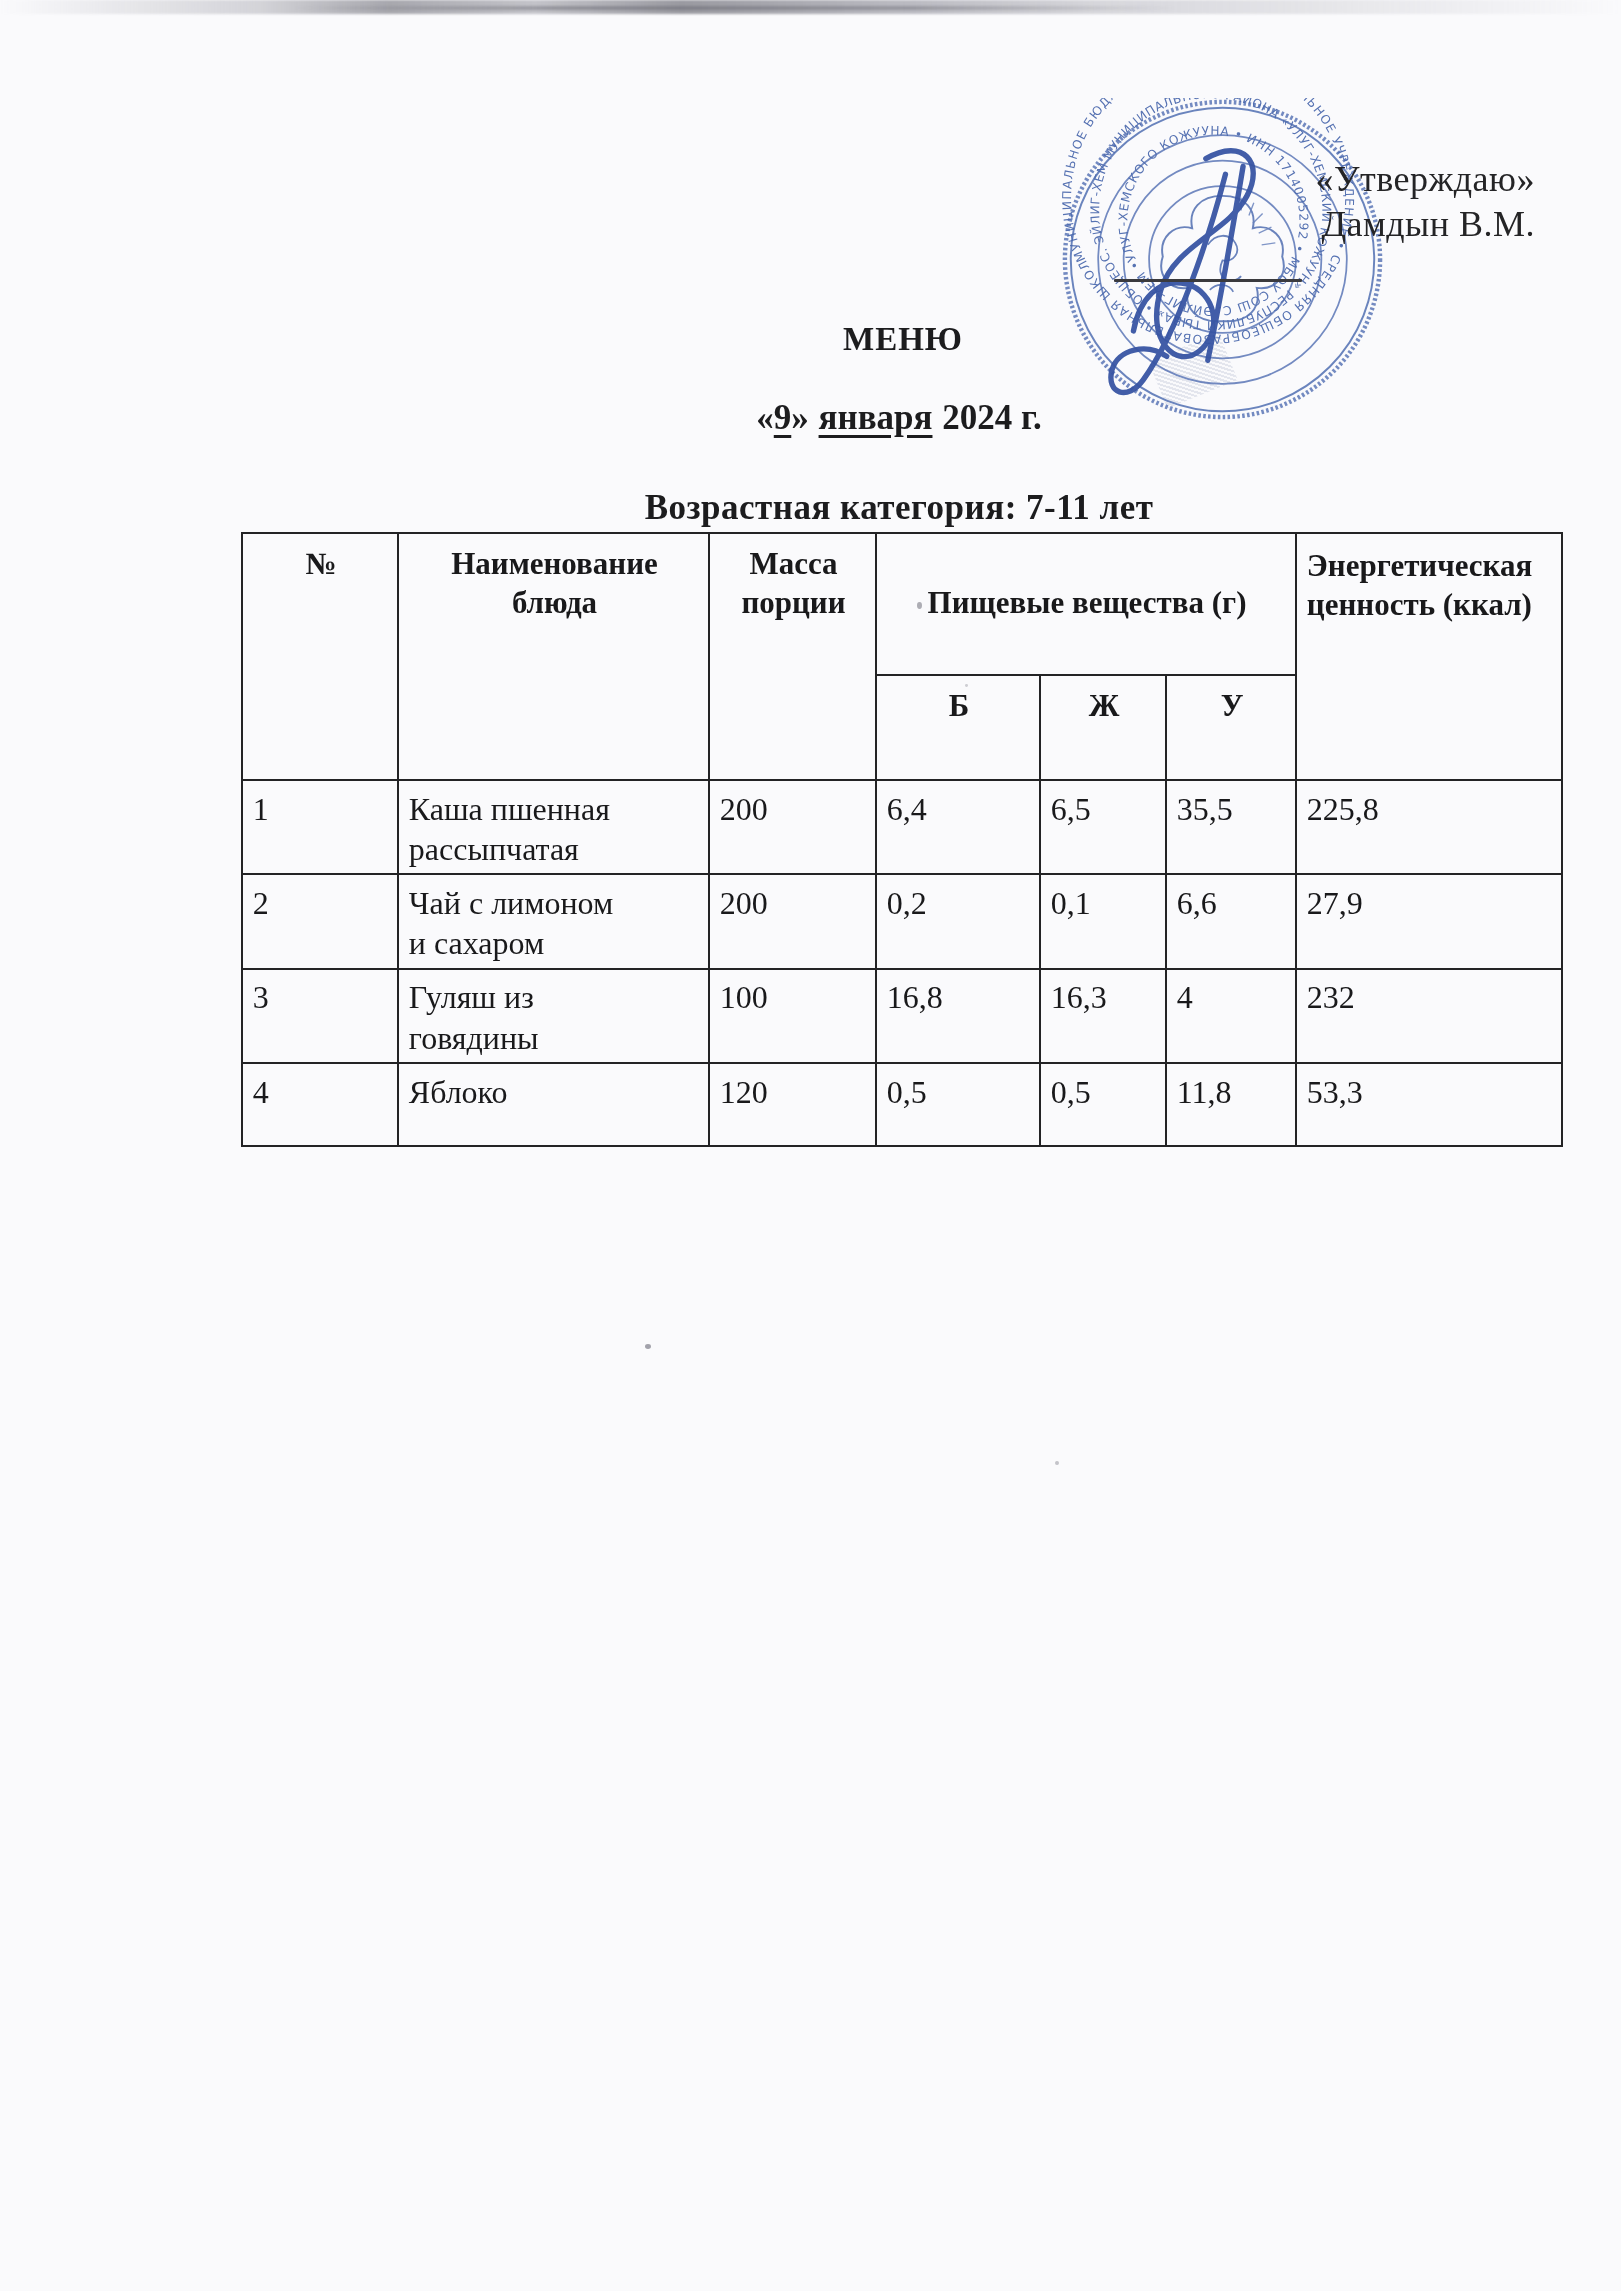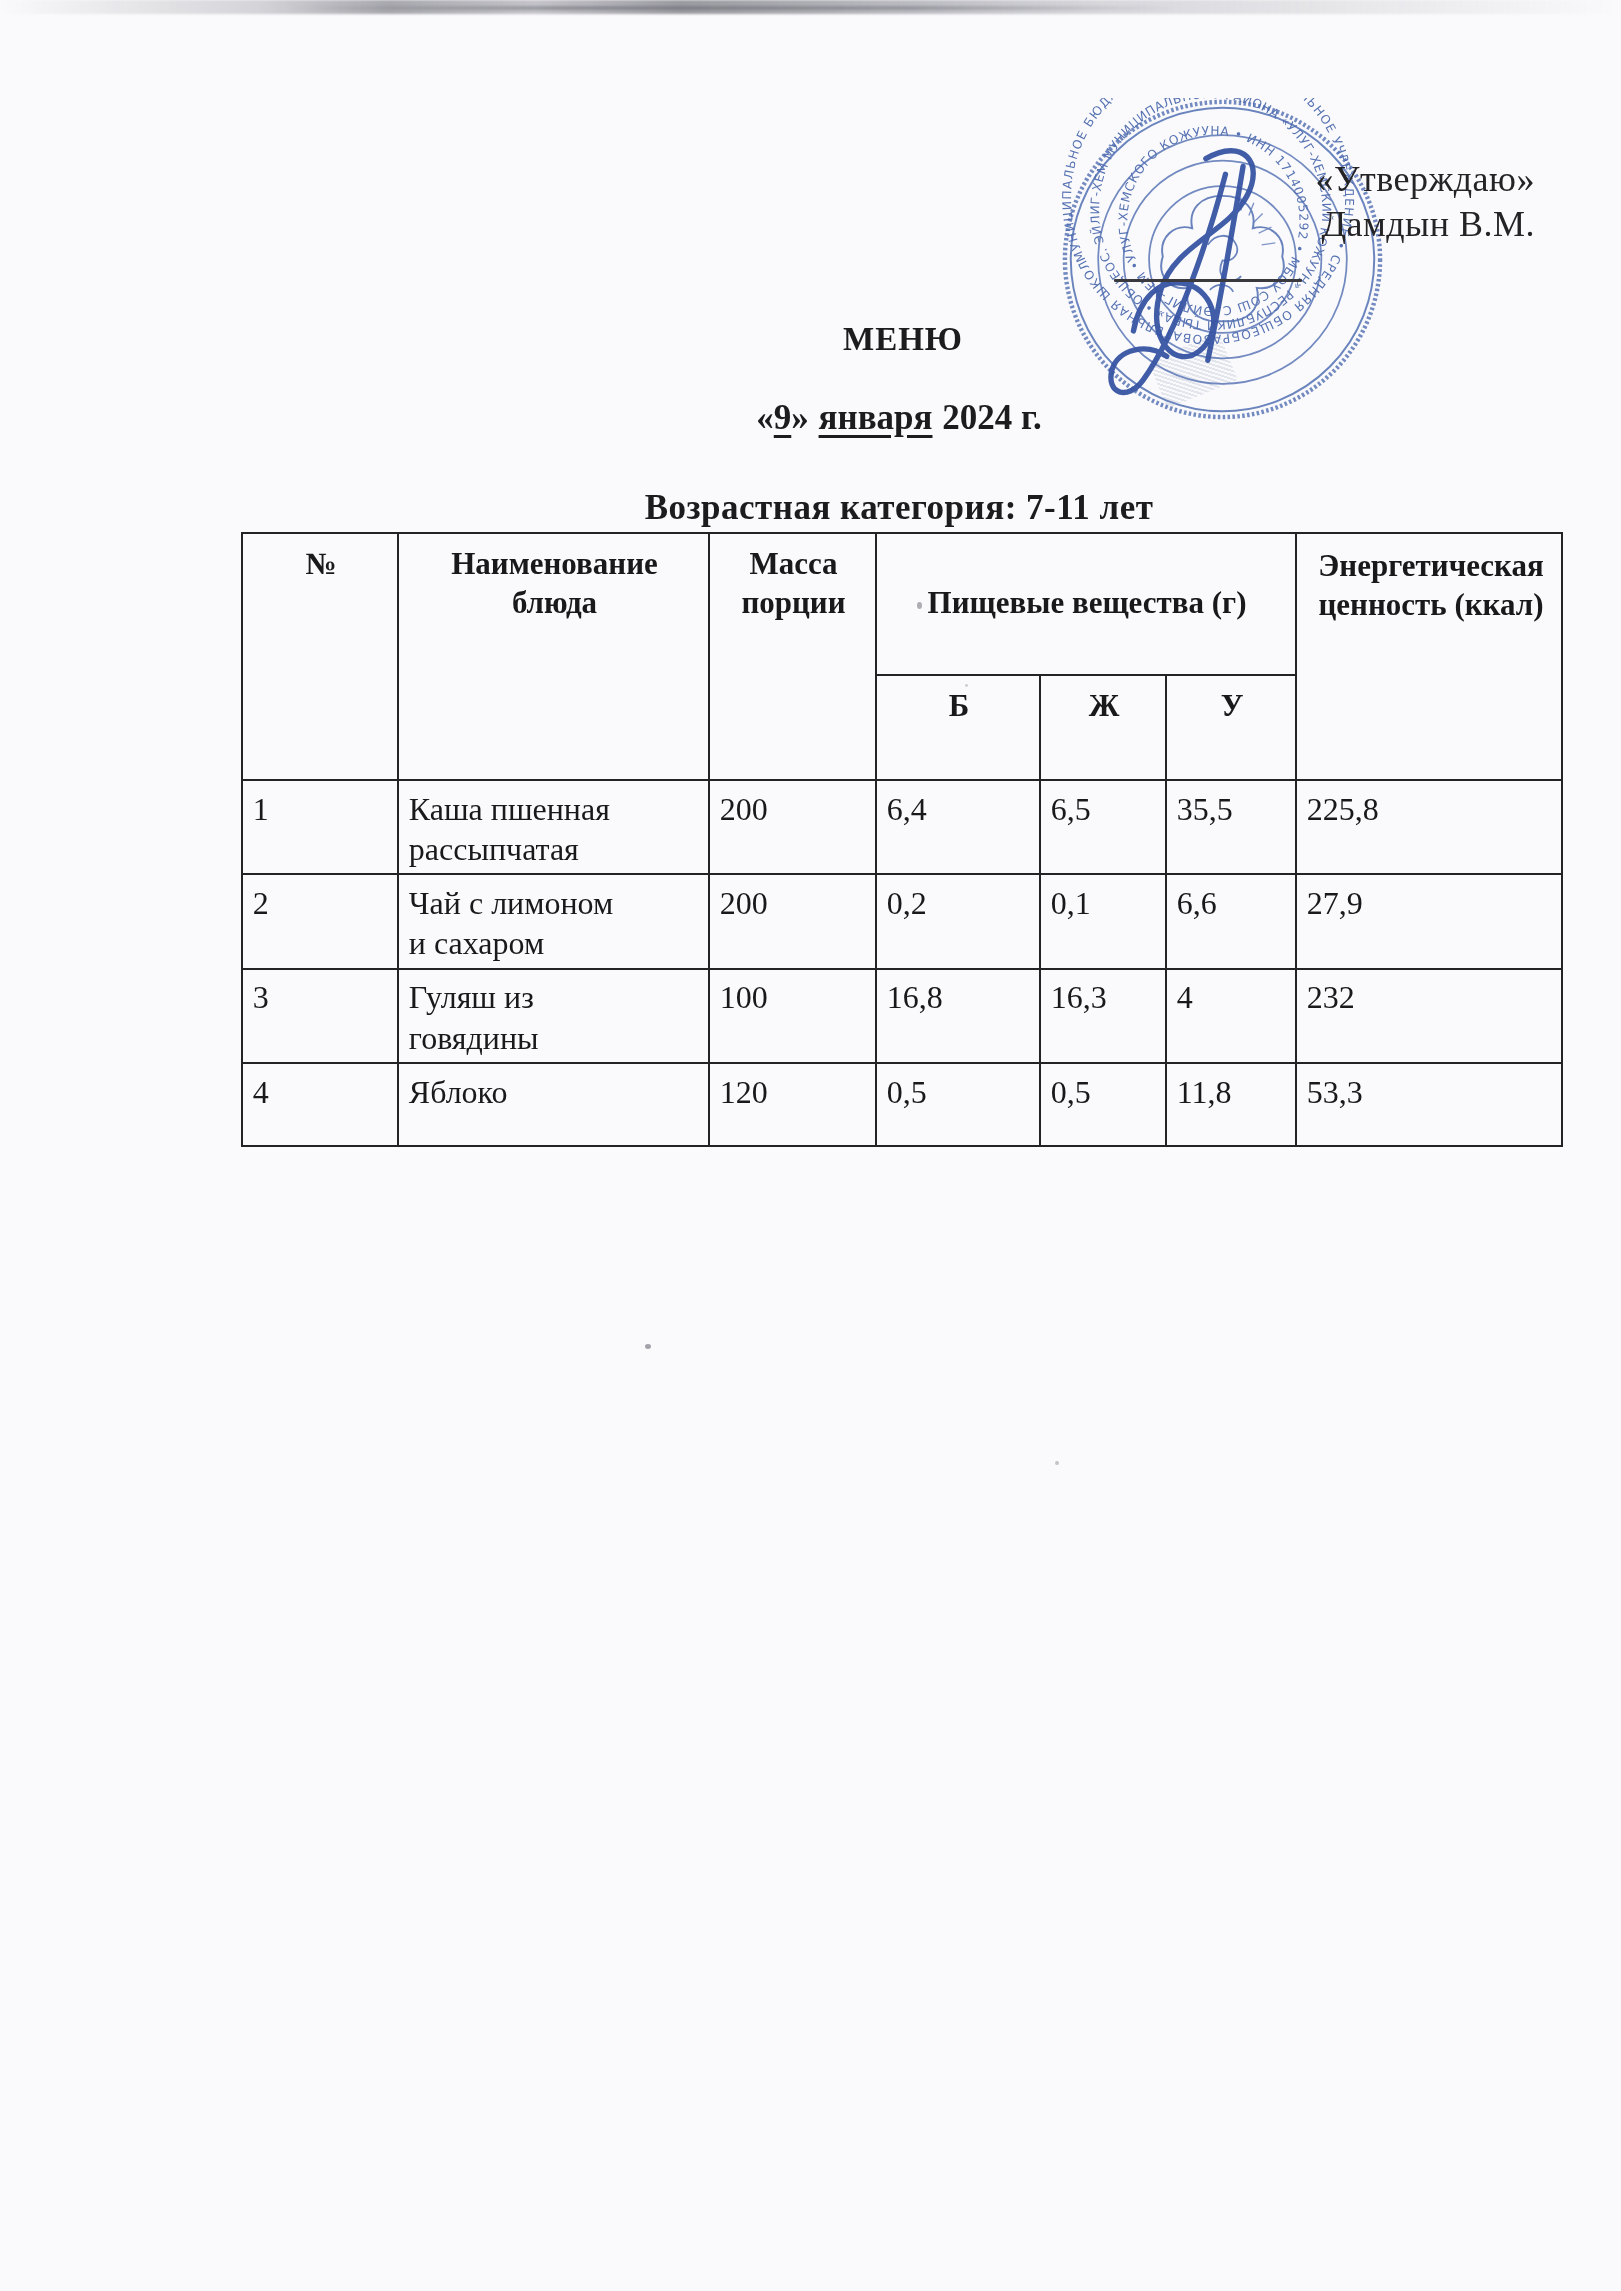--- a/index.html
+++ b/index.html
@@ -64,21 +64,21 @@
     border-collapse:collapse;table-layout:fixed;width:1319px;
     font-size:32px;line-height:1.26;color:#19191b;
   }
   .menu-table td,.menu-table th{
     border:2px solid #232325;vertical-align:top;text-align:left;
     padding:7.8px 7.8px 3.9px 9.8px;overflow:hidden;font-weight:normal;
   }
   .menu-table{border:2.9px solid #1a1a1c;}
   .menu-table th{font-weight:bold;font-size:31px;text-align:center;padding-top:9.8px;}
   th.h-nutrients{vertical-align:middle;padding-top:0;border-radius:28px;}
-  th.h-energy{text-align:center;vertical-align:top;padding:11.8px 5.9px 3.9px 9.8px;font-family:Liberation Serif, serif;}
+  th.h-energy{text-align:left;vertical-align:top;padding:11.8px 5.9px 3.9px 9.8px;font-family:Liberation Serif, serif;}
   td.c-dish{padding-right:70px;}
   tr.hrowA{height:142px;}
   tr.hrowB{height:105px;}
   tr.r1{height:93px;}
   tr.r2{height:93px;}
   tr.r3{height:88px;}
   tr.r4{height:83px;}
   
   .speck{position:absolute;background:#8c8c96;border-radius:50%;opacity:.7;}
   .sp1{left:917px;top:602px;width:4.9px;height:6.9px;}

